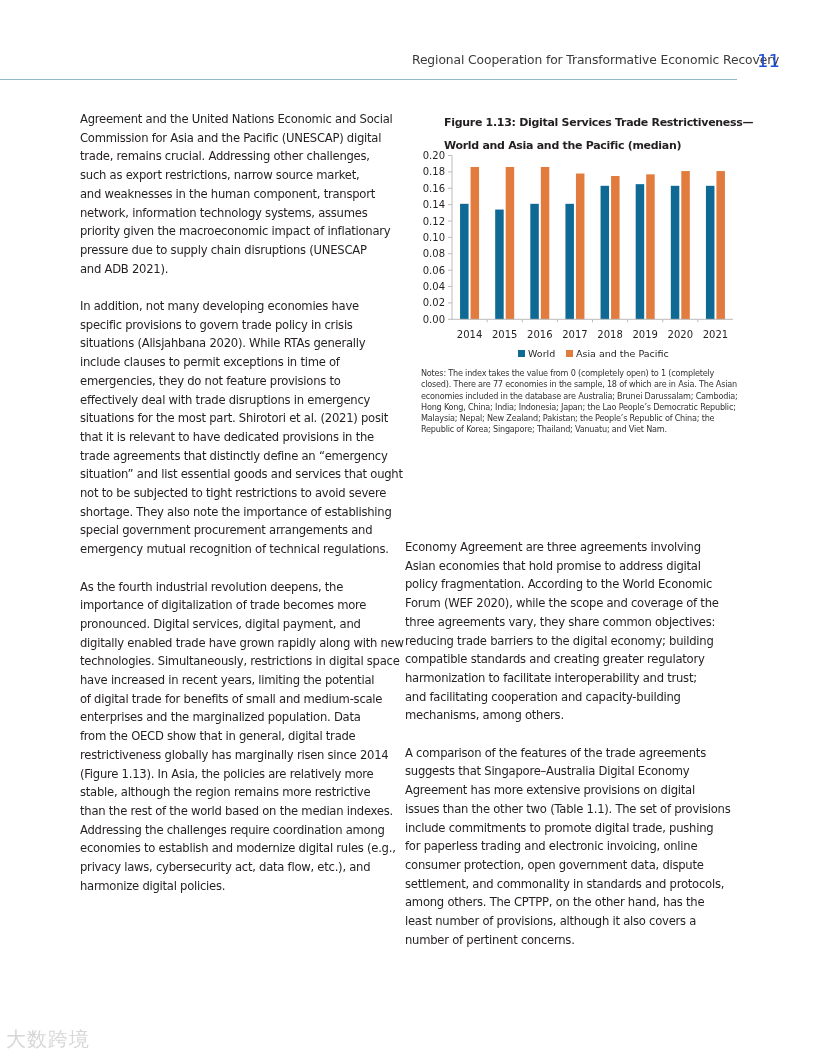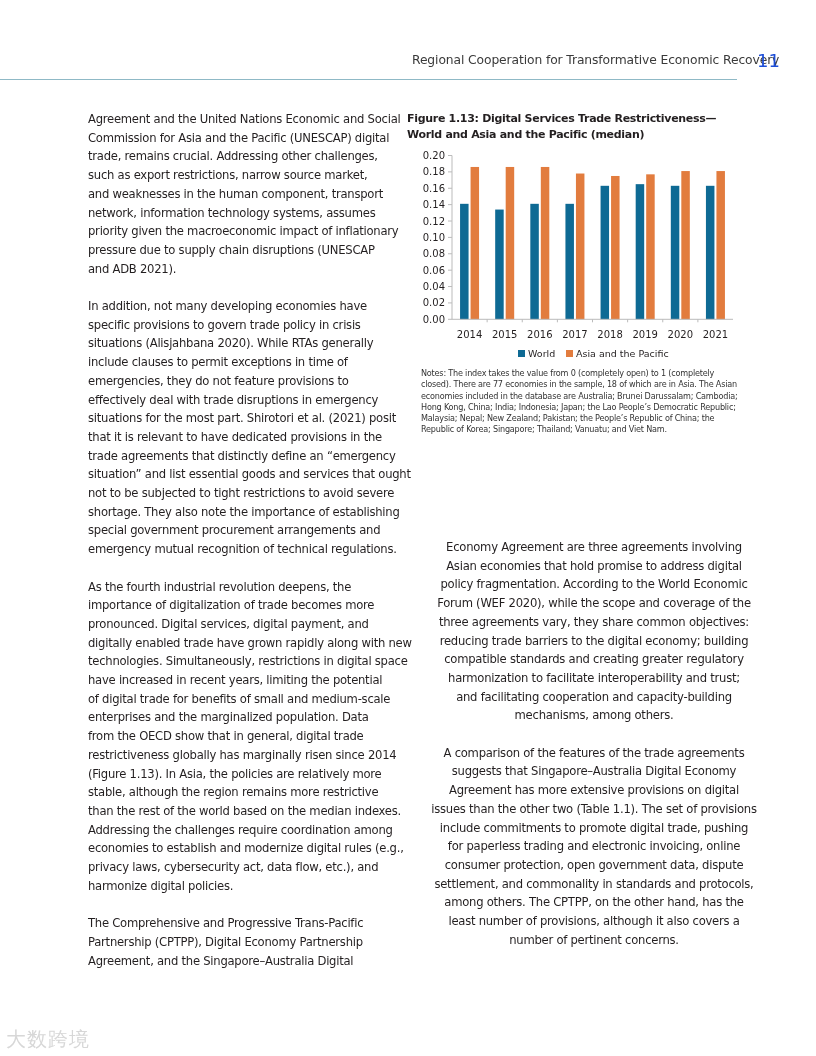--- a/index.html
+++ b/index.html
@@ -1,25 +1,25 @@
 <!DOCTYPE html>
 <html><head>
 <meta charset="utf-8">
 <style>
   html, body { margin: 0; padding: 0; background: #ffffff; }
   body { width: 816px; height: 1056px; position: relative; overflow: hidden;
          font-family: "DejaVu Sans", sans-serif; color: #231f20; }
   .header-title { position: absolute; top: 53px; left: 412px; font-size: 12.3px; color: #3a3a3a; letter-spacing: -0.1px; white-space: nowrap; }
   .page-num { position: absolute; top: 50px; left: 757px; font-size: 18px; color: #1d4ed8; }
   .header-rule { position: absolute; top: 79px; left: 0; width: 737px; height: 1px; background: #8fb9c6; }
-  .col { position: absolute; font-size: 11.6px; line-height: 18.7px; letter-spacing: -0.25px; color: #231f20; margin-left: 8px; }
+  .col { position: absolute; font-size: 11.6px; line-height: 18.7px; letter-spacing: -0.25px; color: #231f20; }
   .col p { margin: 0 0 18.7px 0; white-space: pre-line; }
   .left { left: 80px; top: 110px; width: 330px; }
-  .right-text { left: 421px; top: 538px; width: 330px; text-align: center; }
-  .fig-title { position: absolute; left: 407px; top: 111px; width: 320px; font-size: 11px; line-height: 16px; color: #231f20; font-weight: bold; letter-spacing: -0.3px; }
+  .right-text { left: 405px; top: 538px; width: 330px; }
+  .fig-title { position: absolute; left: 444px; top: 111px; width: 320px; font-size: 11px; line-height: 23px; color: #231f20; font-weight: bold; letter-spacing: -0.3px; }
   .fig-title .normal { font-weight: bold; }
   .chart { position: absolute; left: 415px; top: 145px; }
   .notes { position: absolute; left: 421px; top: 368px; width: 320px; font-size: 8.1px; line-height: 11.3px; color: #333; letter-spacing: -0.2px; }
   .notes p { margin: 0 0 4px 0; }
   .watermark { position: absolute; left: 6px; top: 1026px; font-size: 20px; color: #d7d7d7; letter-spacing: 1px; }
 </style>
 </head>
 <body>
 
 <div class="header-title">Regional Cooperation for Transformative Economic Recovery</div>
@@ -60,23 +60,20 @@
 enterprises and the marginalized population. Data
 from the OECD show that in general, digital trade
 restrictiveness globally has marginally risen since 2014
 (Figure 1.13). In Asia, the policies are relatively more
 stable, although the region remains more restrictive
 than the rest of the world based on the median indexes.
 Addressing the challenges require coordination among
 economies to establish and modernize digital rules (e.g.,
 privacy laws, cybersecurity act, data flow, etc.), and
 harmonize digital policies.</p>
-  <p>The Comprehensive and Progressive Trans-Pacific
-Partnership (CPTPP), Digital Economy Partnership
-Agreement, and the Singapore–Australia Digital</p>
 </div>
 
 <div class="fig-title">
   <span style="white-space:pre-line">Figure 1.13: Digital Services Trade Restrictiveness—
 World and Asia and the Pacific</span><span class="normal"> (median)</span>
 </div>
 
 <svg class="chart" width="330" height="225" xmlns="http://www.w3.org/2000/svg">
   <g id="yaxis">
       <line x1="37" y1="10.5" x2="37" y2="174.3" stroke="#bbb" stroke-width="1"></line>

